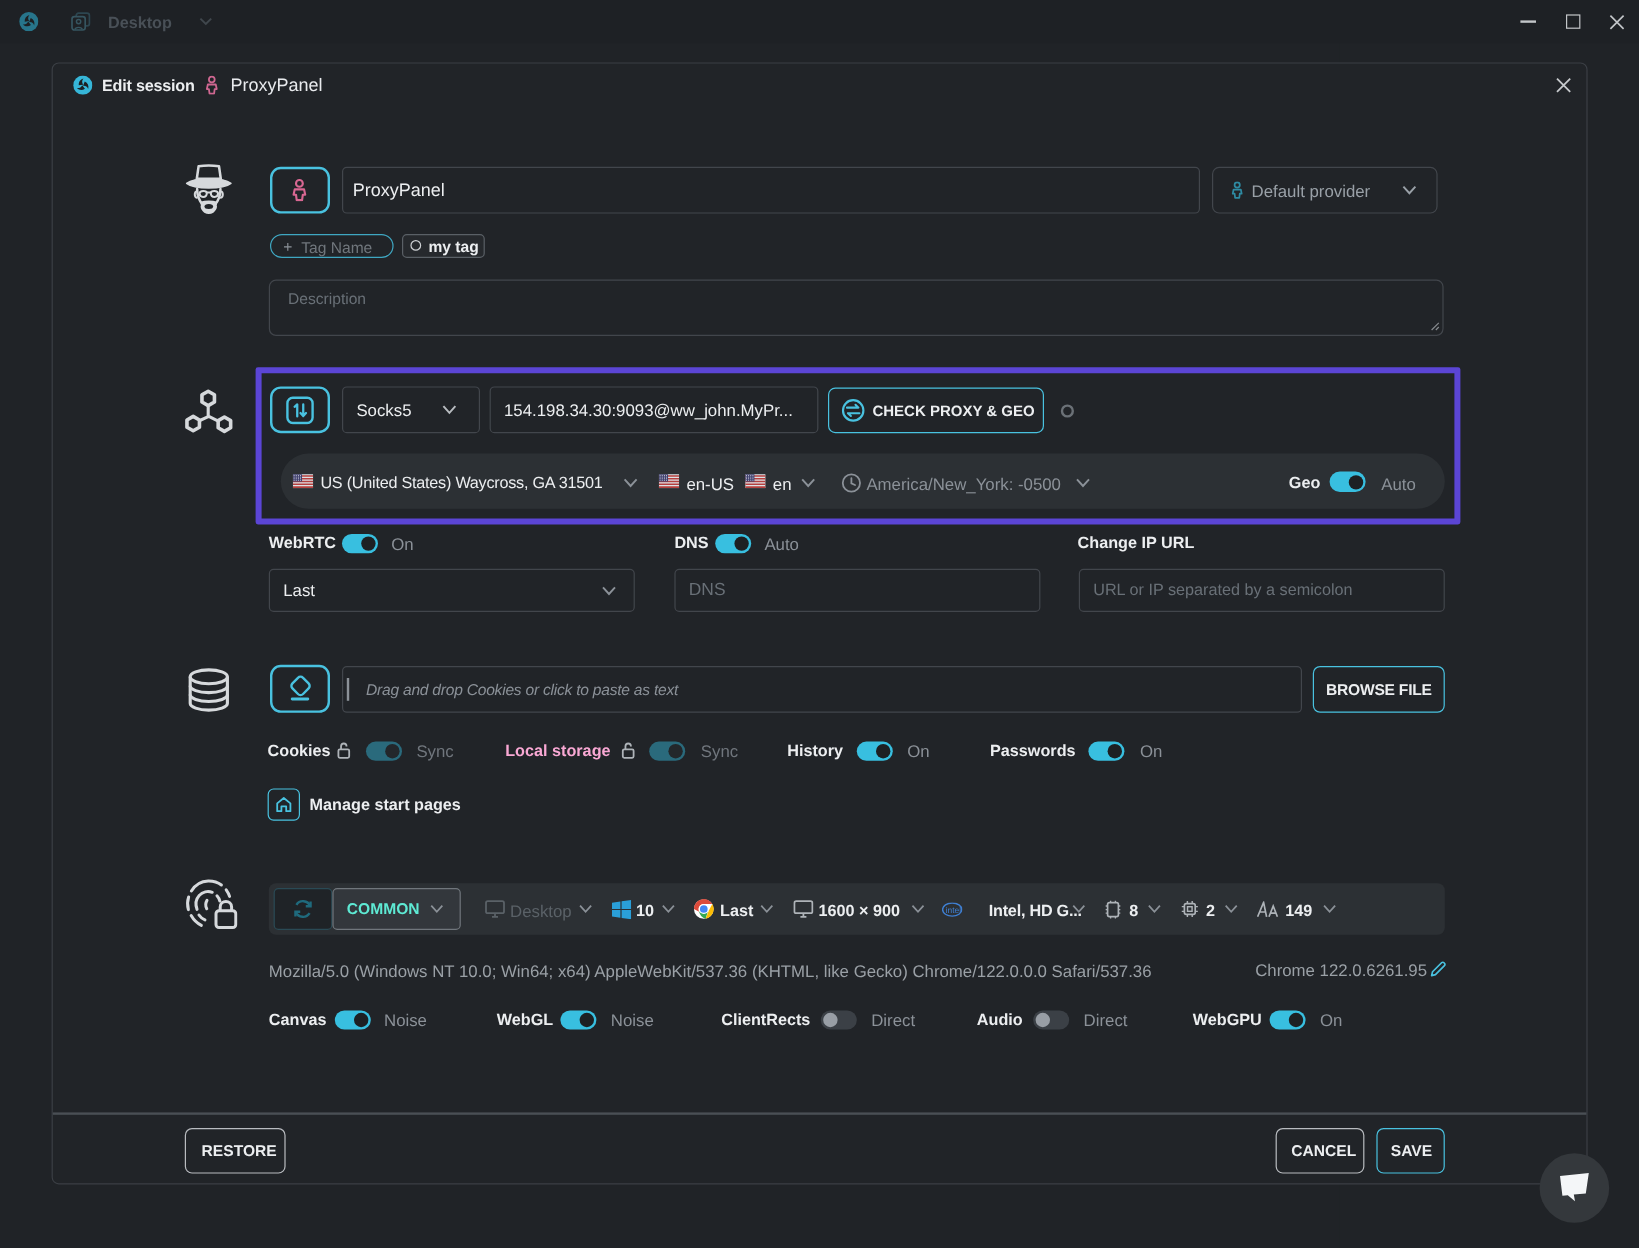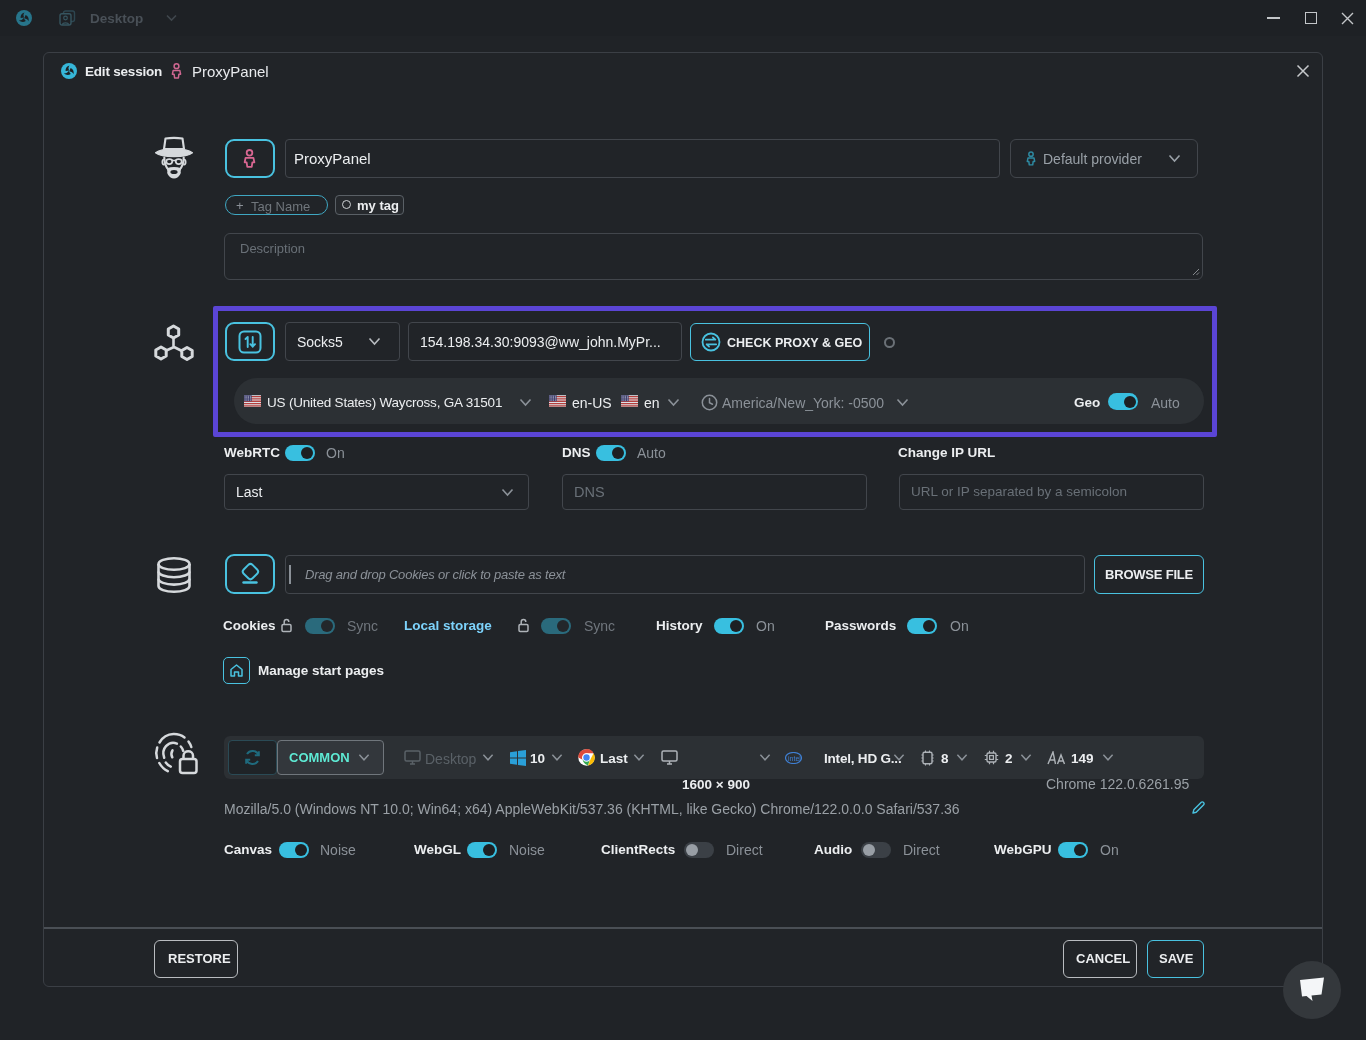--- a/index.html
+++ b/index.html
@@ -254,21 +254,21 @@
 
   <div class="abs txt b" style="left:223px;top:619px;font-size:13.5px;color:#eceef0;">Cookies</div>
   <svg class="abs" style="left:280px;top:618px;" width="13" height="15" viewBox="0 0 13 15">
     <rect x="2" y="6.5" width="9" height="7" rx="1.2" fill="none" stroke="#aeb3b8" stroke-width="1.5"></rect>
     <path d="M4.2 6.5 V4 C4.2 0.8 8.8 0.8 8.8 4" fill="none" stroke="#aeb3b8" stroke-width="1.5"></path>
   </svg>
   <div class="tog dim" style="left:305px;top:618px;">
         <span class="kn"></span>
       </div>
   <div class="abs txt" style="left:347px;top:619px;font-size:14px;color:#70767d;">Sync</div>
-  <div class="abs txt b" style="left:404px;top:619px;font-size:13.5px;color:#7dd3fc;">Local storage</div>
+  <div class="abs txt b" style="left:421px;top:619px;font-size:13.5px;color:#f9a8d4;">Local storage</div>
   <svg class="abs" style="left:517px;top:618px;" width="13" height="15" viewBox="0 0 13 15">
     <rect x="2" y="6.5" width="9" height="7" rx="1.2" fill="none" stroke="#aeb3b8" stroke-width="1.5"></rect>
     <path d="M4.2 6.5 V4 C4.2 0.8 8.8 0.8 8.8 4" fill="none" stroke="#aeb3b8" stroke-width="1.5"></path>
   </svg>
   <div class="tog dim" style="left:541px;top:618px;">
         <span class="kn"></span>
       </div>
   <div class="abs txt" style="left:584px;top:619px;font-size:14px;color:#70767d;">Sync</div>
   <div class="abs txt b" style="left:656px;top:619px;font-size:13.5px;color:#eceef0;">History</div>
   <div class="tog on" style="left:714px;top:618px;">
@@ -343,21 +343,21 @@
   </svg>
   <div class="abs txt b" style="left:600px;top:752px;font-size:13.5px;color:#eceef0;">Last</div>
   <svg class="abs" style="left:633px;top:753px;" width="12" height="9" viewBox="0 0 13 9">
         <use href="#chev" stroke="#b8bcc0"></use>
       </svg>
 
   <svg class="abs" style="left:661px;top:750px;" width="17" height="15" viewBox="0 0 17 15">
     <rect x="1" y="1" width="15" height="10" rx="1.5" fill="none" stroke="#aeb3b8" stroke-width="1.5"></rect>
     <path d="M6 14 H11 M8.5 11 V14" stroke="#aeb3b8" stroke-width="1.5"></path>
   </svg>
-  <div class="abs txt b" style="left:682px;top:752px;font-size:13.5px;color:#eceef0;margin-top:26px;">1600 × 900</div>
+  <div class="abs txt b" style="left:682px;top:752px;font-size:13.5px;color:#eceef0;">1600 × 900</div>
   <svg class="abs" style="left:759px;top:753px;" width="12" height="9" viewBox="0 0 13 9">
         <use href="#chev" stroke="#b8bcc0"></use>
       </svg>
 
   <svg class="abs" style="left:785px;top:752px;" width="17" height="12" viewBox="0 0 17 12">
     <ellipse cx="8.5" cy="6" rx="8" ry="5.5" fill="none" stroke="#3f7fd2" stroke-width="1.2"></ellipse>
     <text x="3" y="8.6" font-size="7" fill="#3f7fd2" font-family="Liberation Sans">intel</text>
   </svg>
   <div class="abs txt b" style="left:806px;top:752px;font-size:13.5px;letter-spacing:-0.2px;color:#eceef0;padding-left:18px;">Intel, HD G...</div>
   <svg class="abs" style="left:893px;top:753px;" width="12" height="9" viewBox="0 0 13 9">
@@ -386,21 +386,21 @@
   <svg class="abs" style="left:1047px;top:751px;" width="19" height="14" viewBox="0 0 19 14">
     <path d="M1 13 L6 1 L8.5 13 M2.8 9 H7.6" fill="none" stroke="#aeb3b8" stroke-width="1.4"></path>
     <path d="M10.5 13 L14 4 L17.5 13 M11.8 10 H16.2" fill="none" stroke="#aeb3b8" stroke-width="1.4"></path>
   </svg>
   <div class="abs txt b" style="left:1071px;top:752px;font-size:13.5px;color:#eceef0;">149</div>
   <svg class="abs" style="left:1102px;top:753px;" width="12" height="9" viewBox="0 0 13 9">
         <use href="#chev" stroke="#b8bcc0"></use>
       </svg>
 
   <div class="abs txt" style="left:224px;top:802px;font-size:14px;color:#9aa0a6;">Mozilla/5.0 (Windows NT 10.0; Win64; x64) AppleWebKit/537.36 (KHTML, like Gecko) Chrome/122.0.0.0 Safari/537.36</div>
-  <div class="abs txt" style="left:1046px;top:777px;font-size:14px;color:#9aa0a6;">Chrome 122.0.6261.95</div>
+  <div class="abs txt" style="left:1046px;top:801px;font-size:14px;color:#9aa0a6;">Chrome 122.0.6261.95</div>
   <svg class="abs" style="left:1191px;top:800px;" width="15" height="15" viewBox="0 0 15 15">
     <path d="M2 13 L2.8 9.8 L10.3 2.3 A1.4 1.4 0 0 1 12.3 2.3 L12.7 2.7 A1.4 1.4 0 0 1 12.7 4.7 L5.2 12.2 Z" fill="none" stroke="#49c2e0" stroke-width="1.4" stroke-linejoin="round"></path>
   </svg>
 
   <div class="abs txt b" style="left:224px;top:843px;font-size:13.5px;color:#eceef0;">Canvas</div>
   <div class="tog on" style="left:279px;top:842px;">
         <span class="kn"></span>
       </div>
   <div class="abs txt" style="left:320px;top:843px;font-size:14px;color:#8b9198;">Noise</div>
   <div class="abs txt b" style="left:414px;top:843px;font-size:13.5px;color:#eceef0;">WebGL</div>

